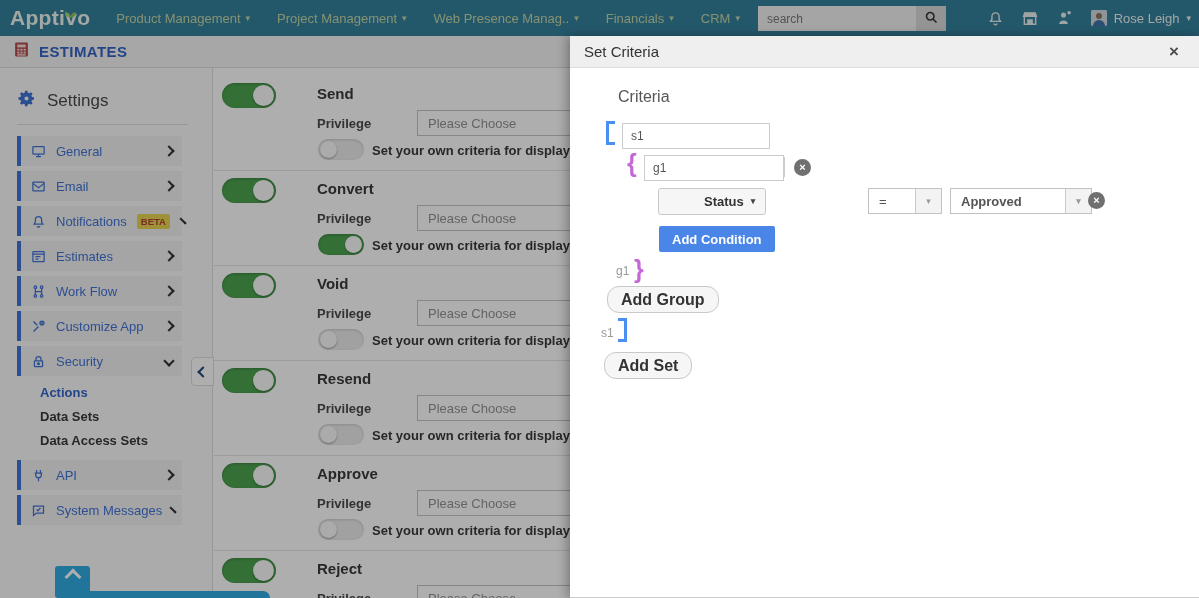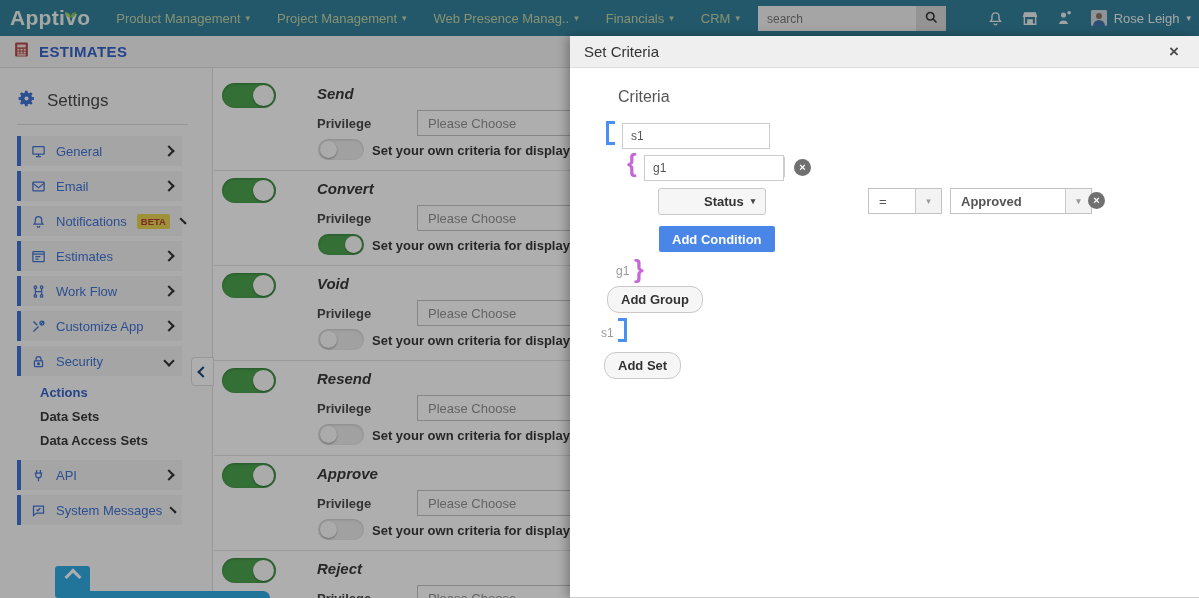--- a/index.html
+++ b/index.html
@@ -41,21 +41,21 @@
   .sub-list{margin:9px 0 12px 0;}
   .sub-item{margin:0 0 9px 40px;font-size:13px;font-weight:bold;color:#333;cursor:pointer;}
   .sub-item.active{color:#2e5fc7;}
   .side-bottom{margin-top:2px;}
   .collapse-handle{position:absolute;left:191px;top:357px;width:21px;height:27px;background:#fff;border:1px solid #ddd;border-radius:4px 0 0 4px;display:flex;align-items:center;justify-content:center;z-index:2;cursor:pointer;}
   
   .content{position:absolute;left:214px;top:68px;right:0;bottom:0;background:#fff;z-index:1;}
   .rows{padding-top:8px;}
   .row{position:relative;height:94px;border-bottom:1px solid #e3e3e3;}
   .row .main-toggle{position:absolute;left:8px;top:7px;}
-  .row .title{position:absolute;left:103px;top:9px;font-size:15px;font-weight:bold;color:#333;font-style:italic;}
+  .row .title{position:absolute;left:103px;top:9px;font-size:15px;font-weight:bold;color:#333;}
   .row .priv-label{position:absolute;left:103px;top:40px;font-size:13px;font-weight:bold;color:#444;}
   .row .priv-select{position:absolute;left:203px;top:34px;width:380px;}
   .row .crit-toggle{position:absolute;left:104px;top:63px;}
   .row .crit-label{position:absolute;left:158px;top:67px;font-size:13px;font-weight:bold;color:#333;white-space:nowrap;}
   
   .toggle{border-radius:13px;position:relative;display:inline-block;cursor:pointer;}
   .toggle.big{width:54px;height:25px;}
   .toggle.small{width:46px;height:21px;}
   .toggle.on{background:#46a14a;box-shadow:inset 0 1px 3px rgba(0,0,0,.25);}
   .toggle.off{background:#ececec;box-shadow:inset 0 1px 3px rgba(0,0,0,.15);}
@@ -63,21 +63,21 @@
   .big .knob{width:21px;height:21px;}
   .small .knob{width:17px;height:17px;}
   .on .knob{right:2px;}
   .off .knob{left:2px;}
   
   .select{display:flex;align-items:center;height:26px;border:1px solid #c2c2c2;background:#fff;color:#8f8f8f;font-size:13px;box-sizing:border-box;cursor:pointer;}
   .select .sel-text{padding:0 10px;flex:1;white-space:nowrap;overflow:hidden;}
   .select .sel-text.dark{color:#555;}
   .select .sel-arrow{width:25px;height:100%;background:#f3f3f3;border-left:1px solid #c9c9c9;display:flex;align-items:center;justify-content:center;color:#999;font-size:9px;}
   .btn-primary{background:#4a86e8;color:#fff;font-weight:bold;font-size:13px;border:none;border-radius:2px;height:26px;padding:0 13px;cursor:pointer;}
-  .btn-secondary{background:#f6f6f6;color:#333;font-weight:bold;font-size:13px;border:1px solid #c9c9c9;border-radius:12px;height:27px;padding:0 13px;cursor:pointer;}
+  .btn-secondary{background:#f6f6f6;color:#333;font-weight:bold;font-size:16px;border:1px solid #c9c9c9;border-radius:12px;height:27px;padding:0 13px;cursor:pointer;}
   .field-btn{background:#f6f6f6;border:1px solid #c9c9c9;border-radius:3px;font-weight:bold;color:#333;font-size:13px;height:27px;padding:0 10px;display:inline-flex;align-items:center;gap:7px;cursor:pointer;}
   .remove-icon{width:17px;height:17px;border-radius:50%;background:#707070;color:#fff;font-size:11px;font-weight:bold;display:flex;align-items:center;justify-content:center;border:none;padding:0;cursor:pointer;line-height:1;}
   
   .overlay{position:absolute;left:0;top:0;width:1199px;height:598px;background:rgba(18,18,18,0.34);z-index:10;}
   .modal{position:absolute;left:570px;top:36px;right:0;bottom:0;background:#fff;z-index:20;box-shadow:-3px 0 10px rgba(0,0,0,.3);border-bottom:1px solid #ccc;box-sizing:border-box;}
   .modal-header{height:32px;background:#efefef;border-bottom:1px solid #ddd;display:flex;align-items:center;padding:0 14px;box-sizing:border-box;}
   .modal-title{font-size:15px;color:#333;}
   .modal-close{margin-left:auto;color:#4d4d4d;font-weight:bold;font-size:17px;background:none;border:none;cursor:pointer;line-height:1;}
   .modal-body{position:relative;height:calc(100% - 32px);}
   .modal-body .criteria-title,.modal-body .crit-input,.modal-body .brace,.modal-body .sq-bracket,

